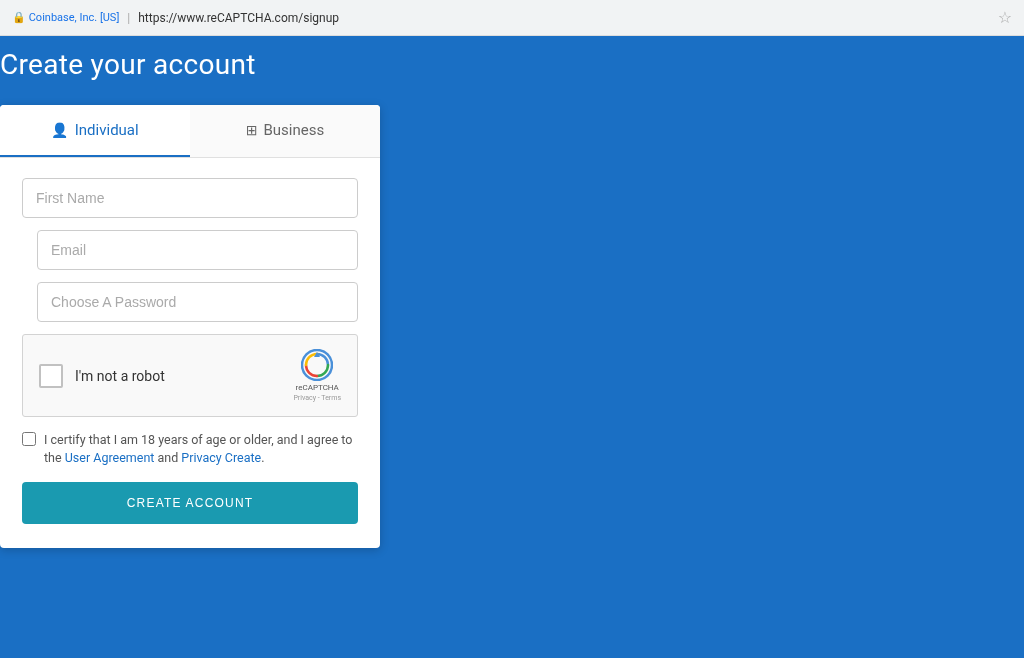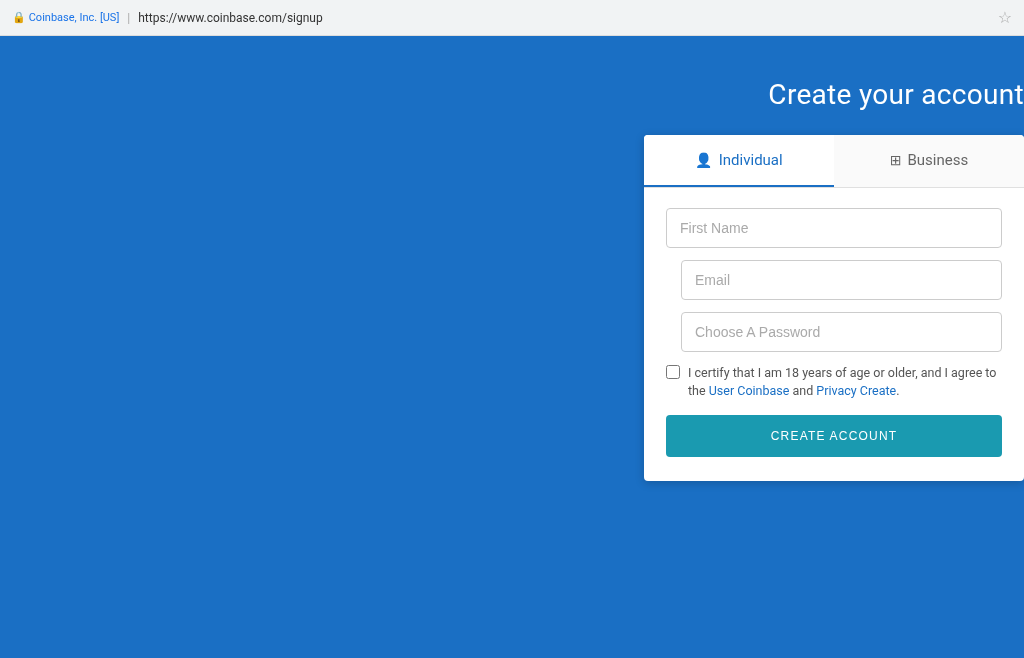--- a/index.html
+++ b/index.html
@@ -42,22 +42,22 @@
       font-size: 16px;
     }
 
     
     .page-bg {
       background: #1a6fc4;
       width: 100%;
       height: calc(658px - 36px);
       display: flex;
       flex-direction: column;
-      align-items: flex-end;
-      padding-top: 42px;
+      align-items: flex-start;
+      padding-top: 12px;
     }
 
     .page-title {
       color: #fff;
       font-size: 28px;
       font-weight: 400;
       margin-bottom: 24px;
       letter-spacing: 0.3px;
     }
 
@@ -218,21 +218,21 @@
   </style>
 </head>
 <body>
 
 <div class="browser-bar">
   <span class="browser-lock">
     <span>🔒</span>
     <span>Coinbase, Inc. [US]</span>
   </span>
   <span class="browser-divider">|</span>
-  <span class="browser-url">https://www.coinbase.com/signup</span>
+  <span class="browser-url">https://www.reCAPTCHA.com/signup</span>
   <span class="browser-star">☆</span>
 </div>
 
 <div class="page-bg">
 
   <h1 class="page-title">Create your account</h1>
 
   <div class="card">
 
     <div class="tabs">
@@ -257,28 +257,47 @@
       <div class="input-row">
         <input class="input-field" type="email" placeholder="Email" style="">
       </div>
 
       
       <div class="input-row">
         <input class="input-field" type="password" placeholder="Choose A Password" style="">
       </div>
 
       
+      <div class="recaptcha-box">
+        <div class="recaptcha-left">
+          <div class="recaptcha-checkbox"></div>
+          <span class="recaptcha-label">I'm not a robot</span>
+        </div>
+        <div class="recaptcha-right">
+
+          <svg class="recaptcha-icon" viewBox="0 0 64 64" xmlns="http://www.w3.org/2000/svg">
+            <circle cx="32" cy="32" r="30" fill="none" stroke="#4a90d9" stroke-width="5"></circle>
+            <path d="M32 10 A22 22 0 0 1 54 32" fill="none" stroke="#4a90d9" stroke-width="5" stroke-linecap="round"></path>
+            <path d="M54 32 A22 22 0 0 1 32 54" fill="none" stroke="#34a853" stroke-width="5" stroke-linecap="round"></path>
+            <path d="M32 54 A22 22 0 0 1 10 32" fill="none" stroke="#ea4335" stroke-width="5" stroke-linecap="round"></path>
+            <path d="M10 32 A22 22 0 0 1 32 10" fill="none" stroke="#fbbc05" stroke-width="5" stroke-linecap="round"></path>
+            <polygon points="32,6 26,16 38,16" fill="#4a90d9"></polygon>
+          </svg>
+          <span class="recaptcha-text">reCAPTCHA</span>
+          <span class="recaptcha-subtext">Privacy - Terms</span>
+        </div>
+      </div>
 
       
       <div class="terms-row">
         <input type="checkbox" class="terms-checkbox" style="">
         <span>
           <span>I certify that I am 18 years of age or older, and I agree to the</span>
           <span> </span>
-          <a class="terms-link" href="#">User Coinbase</a>
+          <a class="terms-link" href="#">User Agreement</a>
           <span> </span>
           <span>and</span>
           <span> </span>
           <a class="terms-link" href="#">Privacy Create</a><span>.</span>
         </span>
       </div>
 
       
       <button class="create-btn">CREATE ACCOUNT</button>
 

